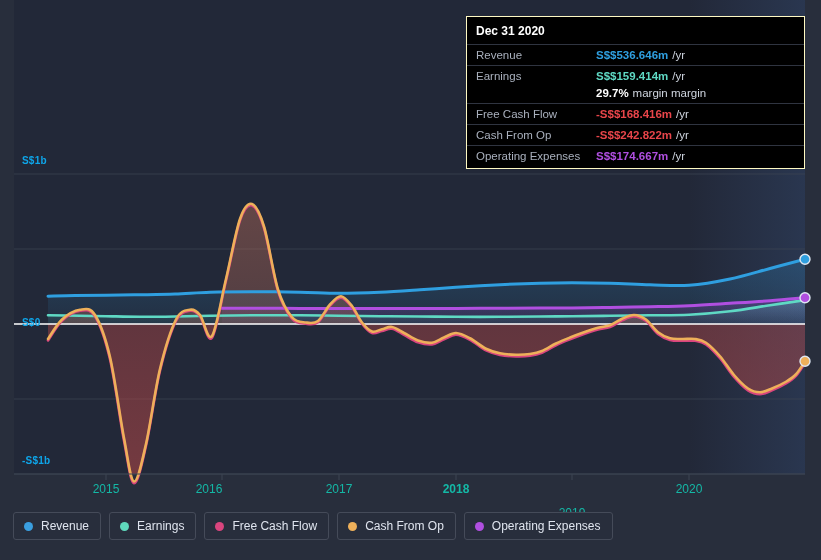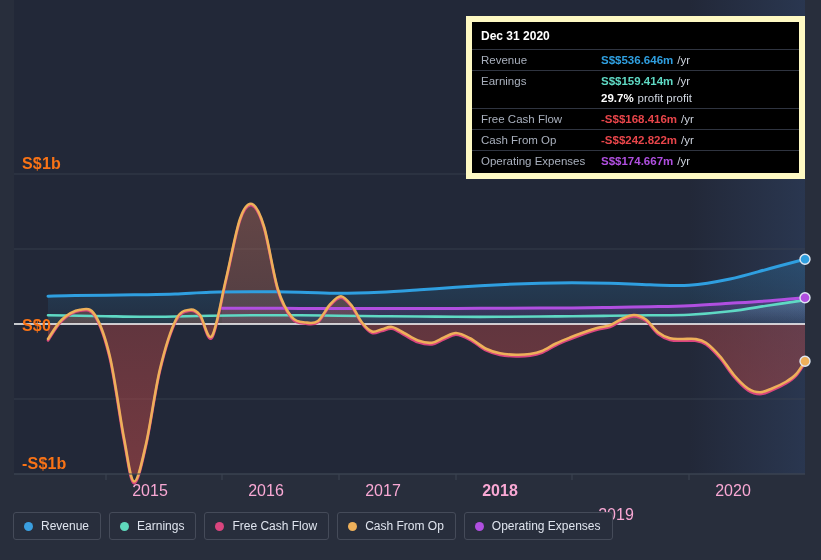--- a/index.html
+++ b/index.html
@@ -10,42 +10,41 @@
     overflow:hidden;
   }
   #root { position:relative; width:821px; height:560px; }
 
   
   #chart-area { position:absolute; left:0; top:0; width:821px; height:500px; }
   #chart-svg { position:absolute; left:0; top:0; }
 
   .ytick-label {
     position:absolute;
-    font-size:16px;
+    font-size:10px;
     font-weight:bold;
-    color:#f97316;
+    color:#0ea5e9;
     letter-spacing:.2px;
     white-space:nowrap;
   }
   .xtick-label {
     position:absolute;
-    font-size:16px;
-    color:#f9a8d4;
+    font-size:12px;
+    color:#14b8a6;
     transform:translateX(-50%);
     white-space:nowrap;
-    margin-left:44px;
   }
 
   
   #tooltip {
     position:absolute;
     left:466px; top:16px;
     width:339px;
     background:#000;
-    border:6px solid #fef9c3;
+    border:1px solid #fef9c3;
     padding:0 0 2px 0;
     font-size:11.5px;
   }
   #tooltip .tt-date {
     color:#fff; font-weight:bold; font-size:12px;
     padding:7px 9px 6px 9px;
   }
   .tt-row {
     display:flex; align-items:baseline;
     padding:4px 9px 4px 9px;
@@ -150,21 +149,21 @@
         <line x1="572" y1="474" x2="572" y2="480" stroke="#3d4452" stroke-width="1"></line>
         <line x1="689" y1="474" x2="689" y2="480" stroke="#3d4452" stroke-width="1"></line>
       </svg>
 
     <div class="ytick-label" id="yt0" style="left: 22px; top: 155px;">S$1b</div>
     <div class="ytick-label" id="yt1" style="left: 22px; top: 317px;">S$0</div>
     <div class="ytick-label" id="yt2" style="left: 22px; top: 455px;">-S$1b</div>
 
     <div id="xticks">
         <div class="xtick-label" style="left: 106px; top: 482px;">2015</div>
-        <div class="xtick-label" style="left: 222px; top: 482px;">2016</div>
+        <div class="xtick-label" style="left: 209px; top: 482px;">2016</div>
         <div class="xtick-label" style="left: 339px; top: 482px;">2017</div>
         <div class="xtick-label" style="left: 456px; top: 482px; font-weight: bold;">2018</div>
         <div class="xtick-label" style="left: 572px; top: 506px;">2019</div>
         <div class="xtick-label" style="left: 689px; top: 482px;">2020</div>
       </div>
   </div>
 
   <div id="tooltip">
     <div class="tt-date">Dec 31 2020</div>
     <div id="tt-rows">
@@ -174,21 +173,21 @@
           <div class="tt-unit">/yr</div>
         </div>
         <div class="tt-row">
           <div class="tt-label">Earnings</div>
           <div class="tt-value" style="color: rgb(95, 217, 196);">S$$159.414m</div>
           <div class="tt-unit">/yr</div>
         </div>
         <div class="tt-row no-line">
           <div class="tt-label"></div>
           <div class="tt-value" style="color: rgb(255, 255, 255);">29.7%</div>
-          <div class="tt-margin-label">profit profit</div>
+          <div class="tt-margin-label">margin margin</div>
         </div>
         <div class="tt-row">
           <div class="tt-label">Free Cash Flow</div>
           <div class="tt-value" style="color: rgb(232, 69, 74);">-S$$168.416m</div>
           <div class="tt-unit">/yr</div>
         </div>
         <div class="tt-row">
           <div class="tt-label">Cash From Op</div>
           <div class="tt-value" style="color: rgb(232, 69, 74); text-align: right;">-S$$242.822m</div>
           <div class="tt-unit">/yr</div>

